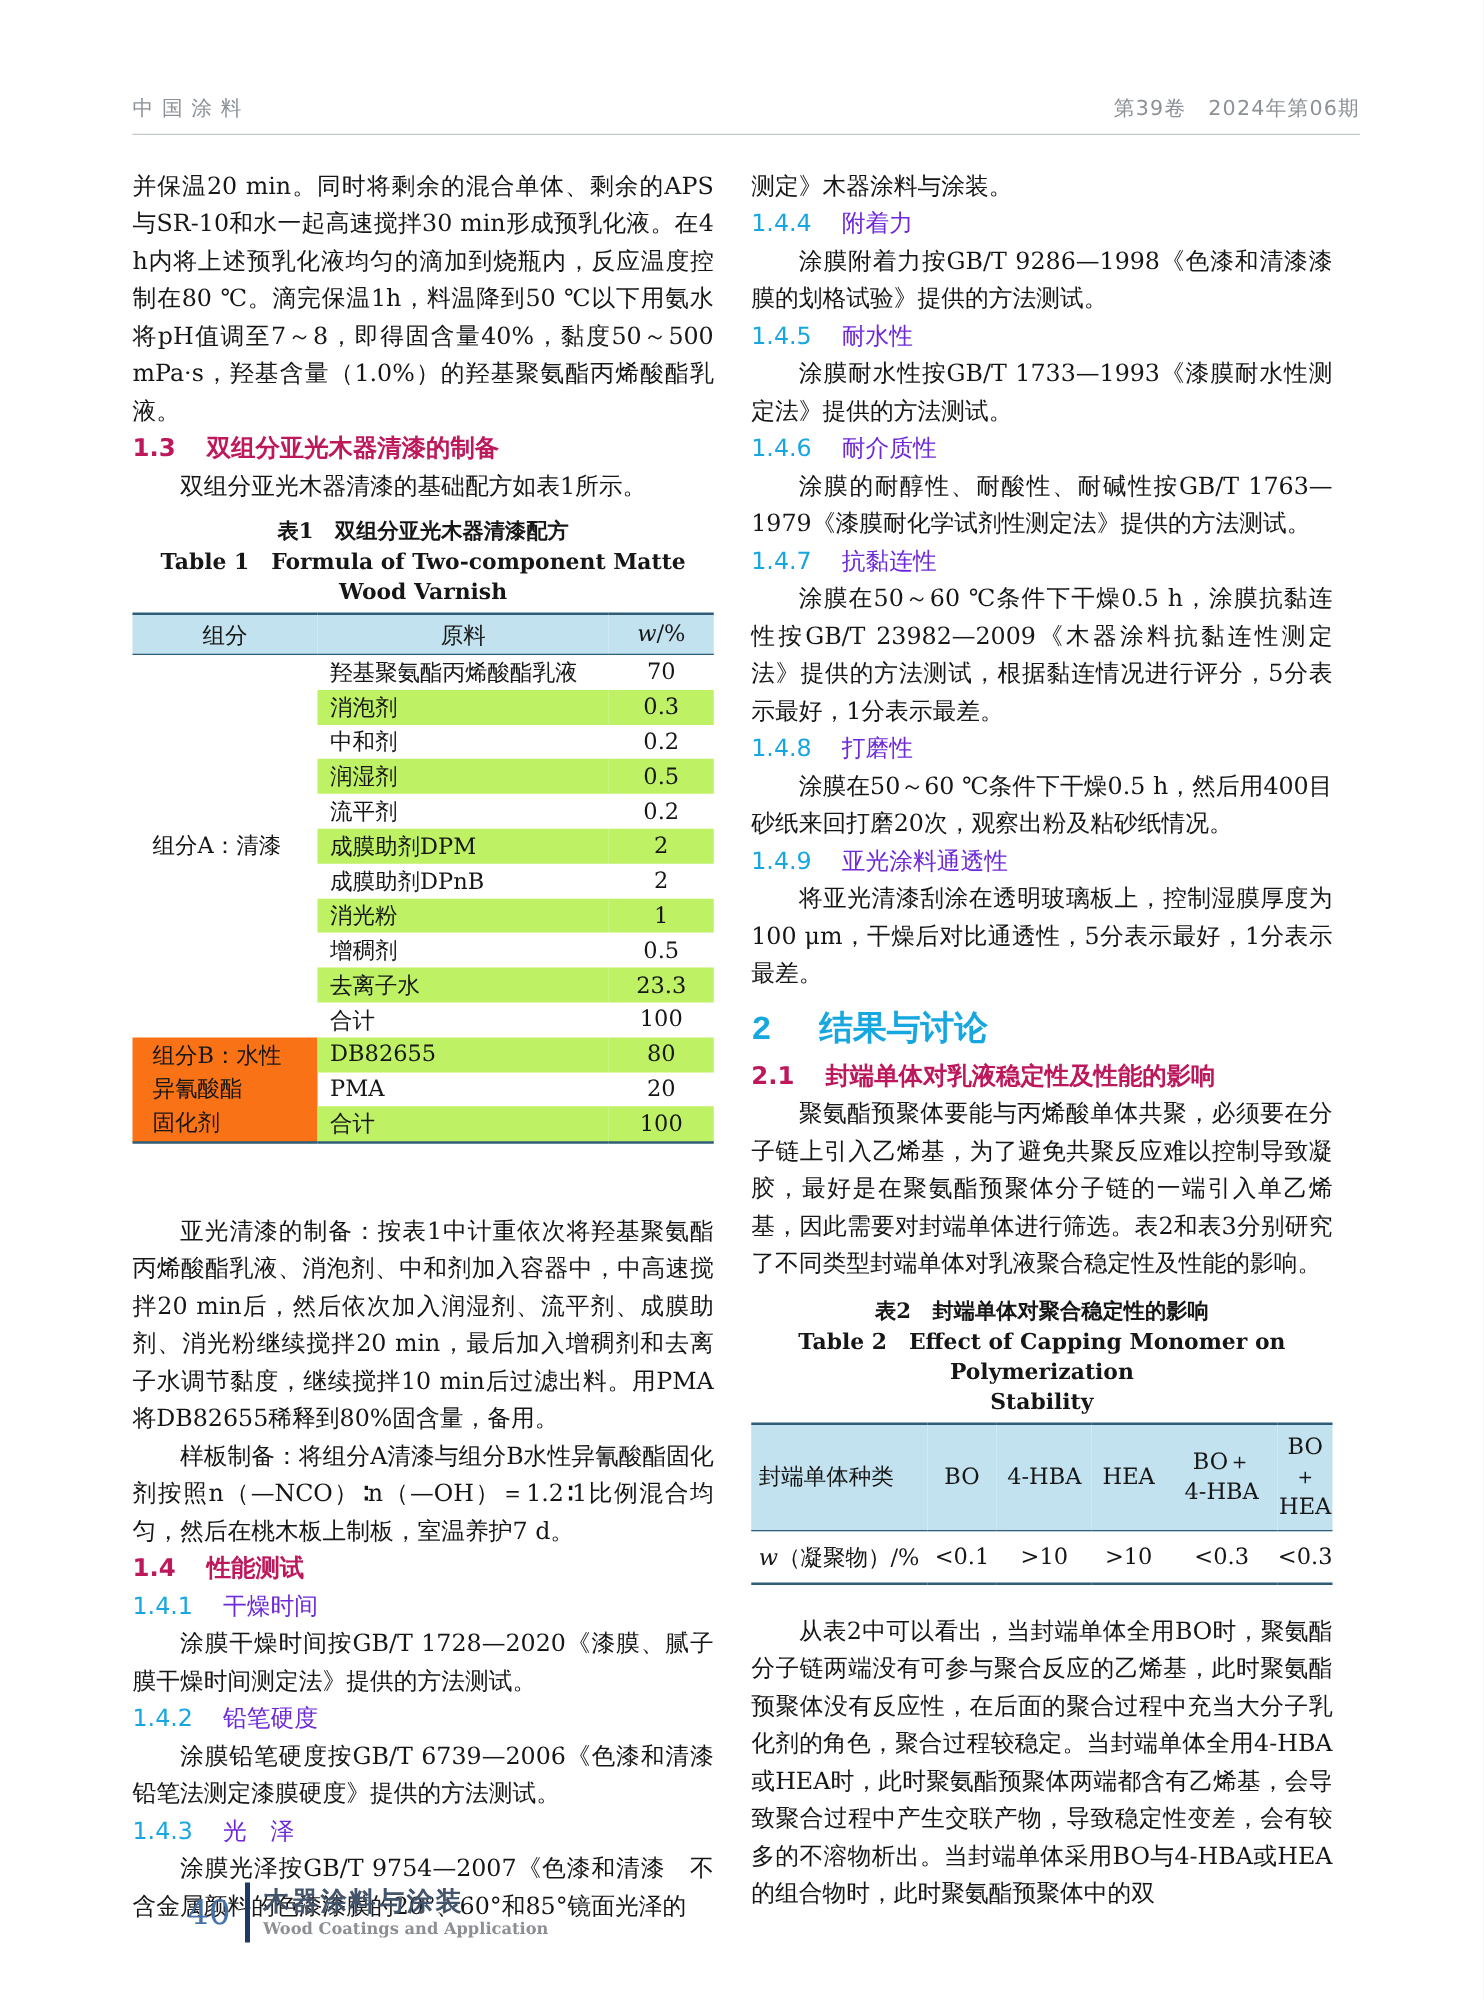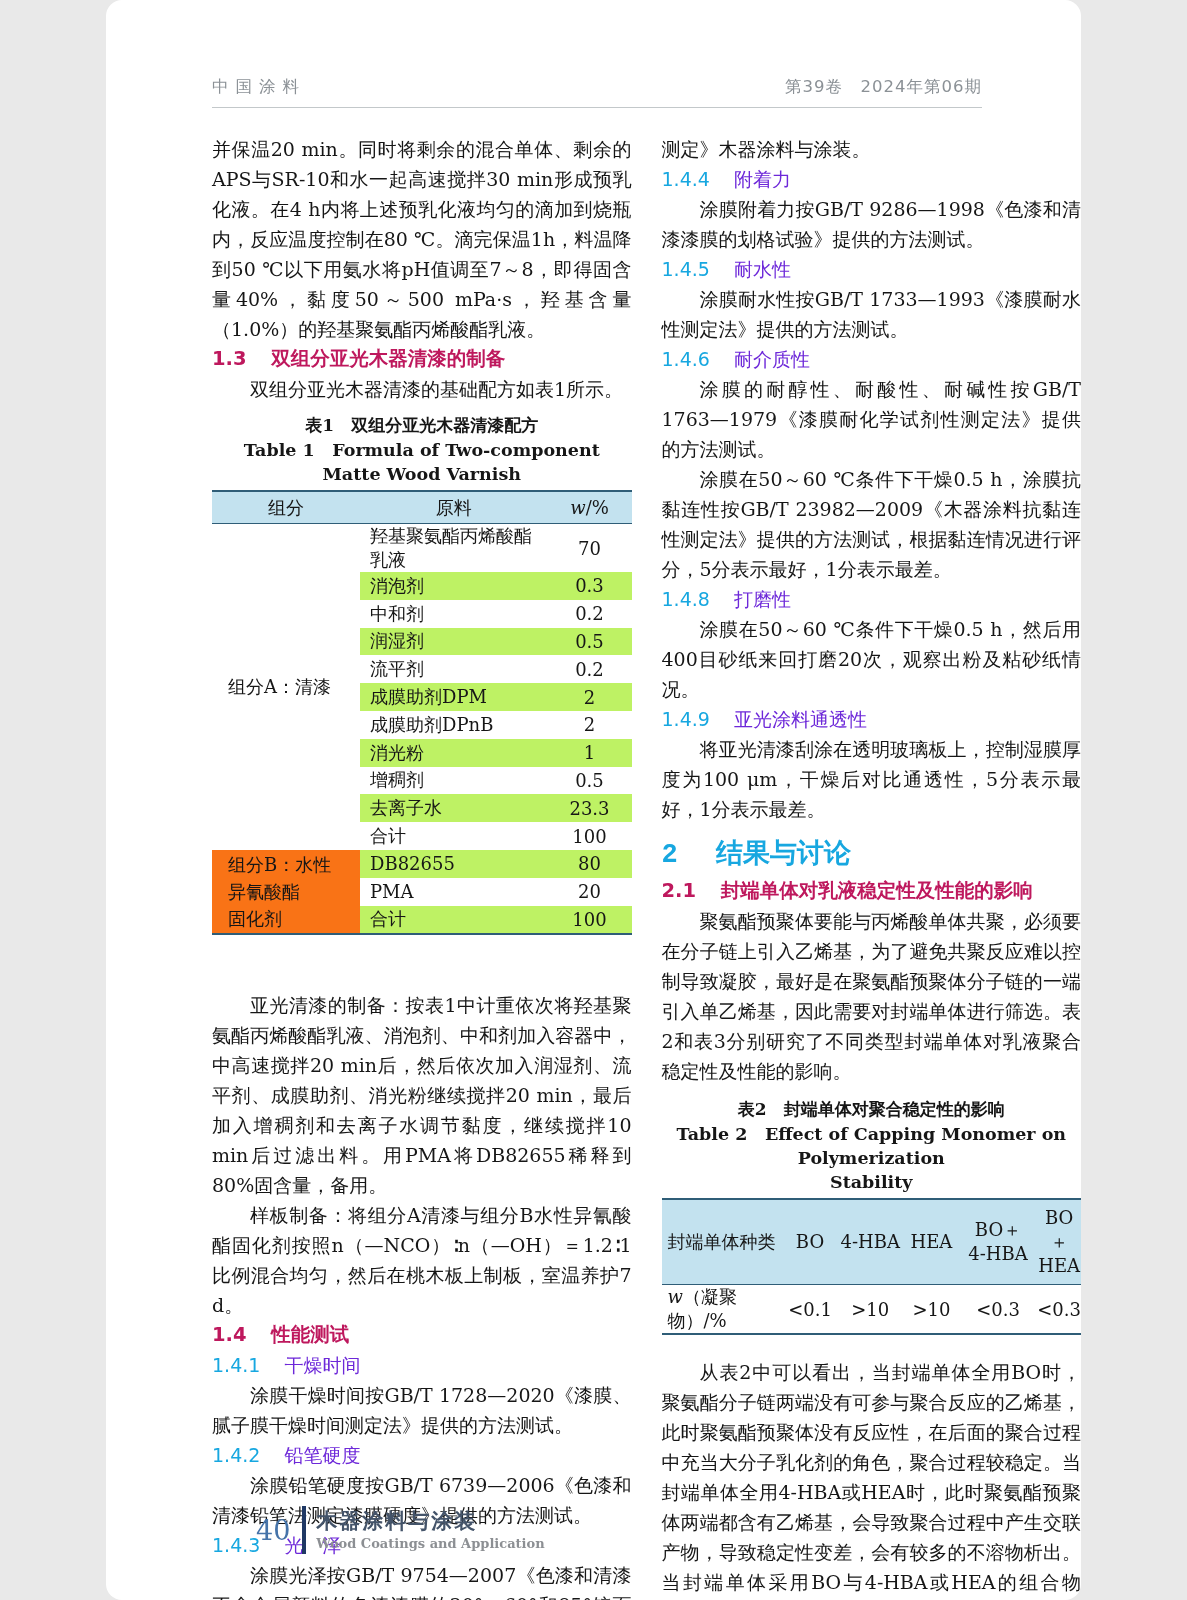--- a/index.html
+++ b/index.html
@@ -1,21 +1,20 @@
 <!DOCTYPE html>
 <html><head>
 <meta charset="utf-8">
 <style>
   html,body{margin:0;padding:0;background:#e9e9e9;}
   .sheet{
-    width:975px;height:1600px;position:relative;overflow:hidden;
+    width:1187px;height:1600px;position:relative;overflow:hidden;
     background:#ffffff;margin:0 auto;
     font-family:"DejaVu Serif","Liberation Serif",serif;
     color:#161616;
-    border-radius:16px;
   }
   .inner{position:absolute;left:0;top:0;right:0;padding:76px 0 0 0;}
 
   
   .pg-header{
     margin:0 99px 0 106px;
     display:flex;justify-content:space-between;align-items:flex-end;
     border-bottom:1.5px solid #c3c8ca;
     padding-bottom:9px;
     font-family:"DejaVu Sans","Liberation Sans",sans-serif;
@@ -219,20 +218,24 @@
           <span class="ttl">耐水性</span>
         </h4>
         <p class="ind">涂膜耐水性按GB/T 1733—1993《漆膜耐水性测定法》提供的方法测试。</p>
 
         <h4 class="h-min">
           <span class="num">1.4.6</span>
           <span class="ttl">耐介质性</span>
         </h4>
         <p class="ind">涂膜的耐醇性、耐酸性、耐碱性按GB/T 1763—1979《漆膜耐化学试剂性测定法》提供的方法测试。</p>
 
+        <h4 class="h-min">
+          <span class="num">1.4.7</span>
+          <span class="ttl">抗黏连性</span>
+        </h4>
         <p class="ind">涂膜在50～60 ℃条件下干燥0.5 h，涂膜抗黏连性按GB/T 23982—2009《木器涂料抗黏连性测定法》提供的方法测试，根据黏连情况进行评分，5分表示最好，1分表示最差。</p>
 
         <h4 class="h-min">
           <span class="num">1.4.8</span>
           <span class="ttl">打磨性</span>
         </h4>
         <p class="ind">涂膜在50～60 ℃条件下干燥0.5 h，然后用400目砂纸来回打磨20次，观察出粉及粘砂纸情况。</p>
 
         <h4 class="h-min">
           <span class="num">1.4.9</span>

